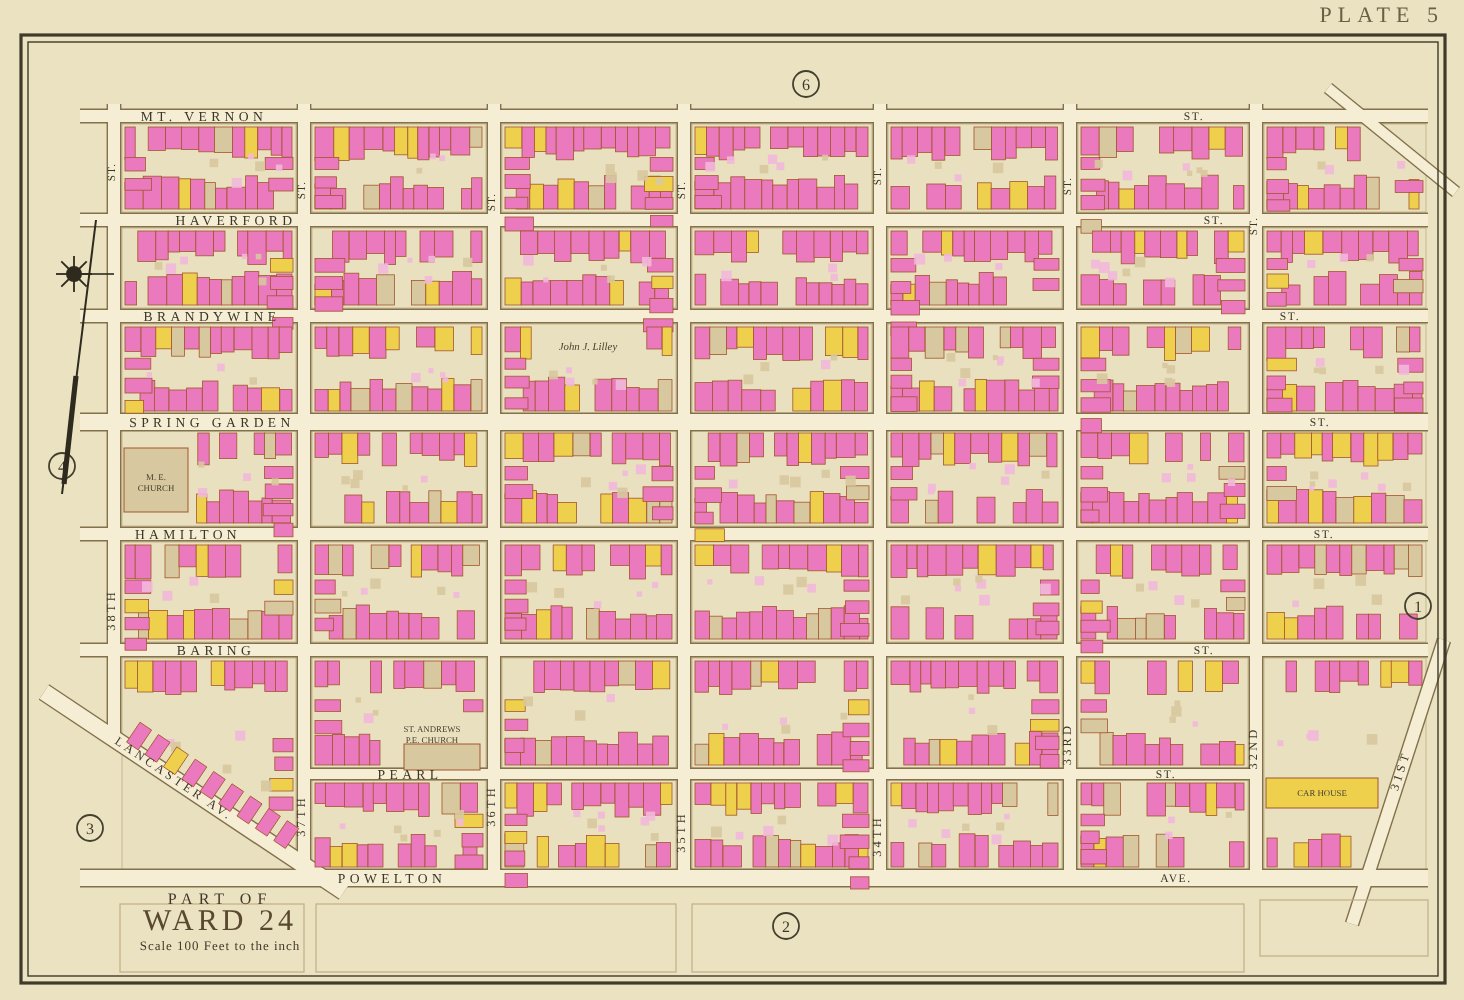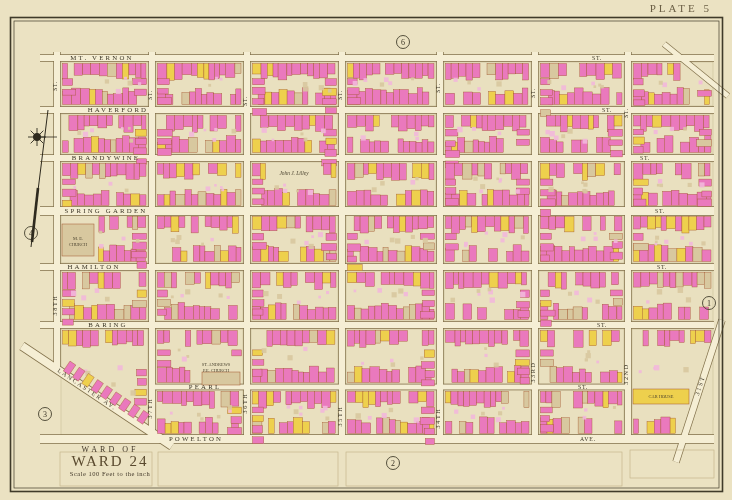--- a/index.html
+++ b/index.html
@@ -1,20 +1,20 @@
 <!DOCTYPE html>
 <html><head>
 <meta charset="utf-8">
 <style>
   html,body{margin:0;padding:0;background:#d8d0b2;}
   #page{position:relative;width:732px;height:500px;background:#ebe2c2;overflow:hidden;
         font-family:"Liberation Serif", serif;}
   #map-svg{position:absolute;left:0;top:0;}
   .overlay{position:absolute;color:#5c523a;}
-  #plate{top:2px;right:20px;font-size:11px;letter-spacing:3px;color:#6b5f45;}
+  #plate{top:2px;right:10px;font-size:11px;letter-spacing:3px;color:#6b5f45;}
   #ward-block{left:40px;top:445px;width:140px;text-align:center;color:#43392a;}
   #ward-block .part-of{font-size:8px;letter-spacing:3px;}
   #ward-block .ward{font-size:15px;letter-spacing:2px;font-weight:normal;color:#59492e;margin-top:-1px;}
   #ward-block .scale{font-size:6.5px;letter-spacing:0.5px;margin-top:0px;}
 </style>
 </head>
 <body>
 
 <div id="page">
   <svg id="map-svg" width="732" height="500">
@@ -1427,17 +1427,17 @@
       <line x1="39.121320343559645" y1="134.87867965644037" x2="43.36396103067892" y2="130.63603896932108" stroke="#2e2a1e" stroke-width="0.9"></line>
       <circle cx="37" cy="137" r="4" fill="#2e2a1e"></circle>
       <line x1="41" y1="137" x2="57" y2="137" stroke="#2e2a1e" stroke-width="0.8"></line>
       <line x1="48" y1="110" x2="31" y2="247" stroke="#2e2a1e" stroke-width="1"></line>
       <line x1="38" y1="188" x2="32" y2="242" stroke="#2e2a1e" stroke-width="2.6"></line>
       <rect x="10.5" y="17.5" width="712" height="474" fill="none" stroke="#3f3a29" stroke-width="1.6"></rect>
       <rect x="14" y="21" width="705" height="467" fill="none" stroke="#3f3a29" stroke-width="0.7"></rect>
     </svg>
   <div id="plate" class="overlay">PLATE 5</div>
   <div id="ward-block" class="overlay">
-    <div class="part-of">WARD OF</div>
+    <div class="part-of">PART OF</div>
     <div class="ward">WARD 24</div>
     <div class="scale">Scale 100 Feet to the inch</div>
   </div>
 </div>
 
 </body></html>

